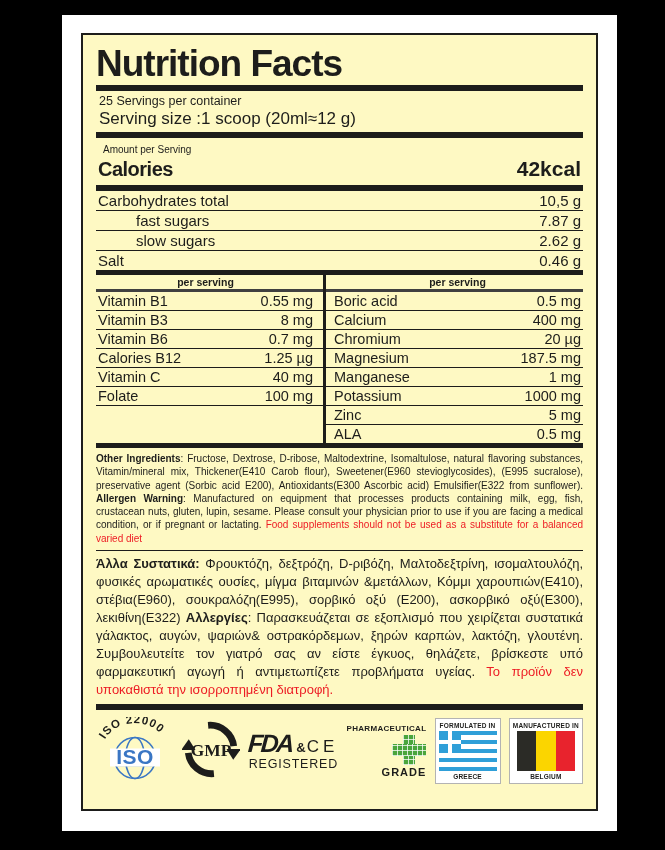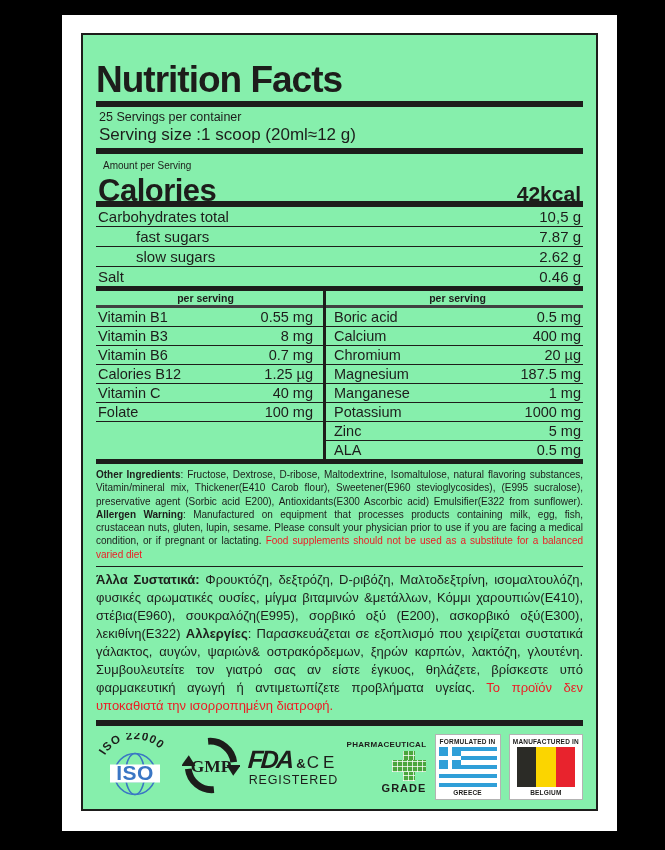--- a/index.html
+++ b/index.html
@@ -7,30 +7,30 @@
     width:665px;height:850px;background:#000;position:relative;overflow:hidden;
     font-family:"Liberation Sans", sans-serif;color:#1d1d1b;
     -webkit-font-smoothing:antialiased;
   }
   .card{
     position:absolute;left:62px;top:15px;width:555px;background:#fff;
     padding:18px 0 20px 0;box-sizing:border-box;
   }
   .label-box{
     margin:0 auto;width:517px;min-height:778px;border:2px solid #1d1d1b;
-    box-sizing:border-box;background:#86efac;padding:16px 13px 8px 13px;
+    box-sizing:border-box;background:#fef9c3;padding:0 13px 8px 13px;
   }
   .nf-title{font-size:37px;font-weight:bold;letter-spacing:-1px;line-height:42px;margin-top:8px;}
   .bar6{height:6px;background:#1d1d1b;}
   .bar5{height:5px;background:#1d1d1b;}
   .servings{font-size:12.5px;line-height:16px;margin-top:2px;padding-left:3px;}
   .serving-size{font-size:17px;line-height:20px;padding-left:3px;margin-bottom:3px;}
   .amount{font-size:10px;line-height:15px;margin-top:4px;padding-left:7px;font-weight:normal;}
   .calories-row{display:flex;justify-content:space-between;align-items:baseline;height:26px;padding:0 2px;margin-bottom:2px;}
-  .calories-label{font-size:31px;font-weight:bold;letter-spacing:-0.5px;}
+  .calories-label{font-size:20px;font-weight:bold;letter-spacing:-0.5px;}
   .calories-value{font-size:21px;font-weight:bold;}
   .macro-row{display:flex;justify-content:space-between;font-size:15px;line-height:16px;padding:1.5px 2px;border-bottom:1.5px solid #1d1d1b;}
   .macro-row.last{border-bottom:none;}
   .macro-name.indent{padding-left:38px;}
   .minerals{display:grid;grid-template-columns:227px 1fr;}
   .mcol-right{border-left:3px solid #1d1d1b;}
   .mcol-header{text-align:center;font-size:10.5px;font-weight:bold;line-height:12px;padding:1px 10px 1px 2px;border-bottom:3px solid #404040;}
   .mcol-right .mcol-header{padding:1px 2px 1px 8px;}
   .mrow{display:flex;justify-content:space-between;font-size:14.5px;line-height:15px;padding:1.5px 10px 1.5px 2px;border-bottom:1.5px solid #1d1d1b;min-height:15px;}
   .mcol-right .mrow{padding:1.5px 2px 1.5px 8px;}

